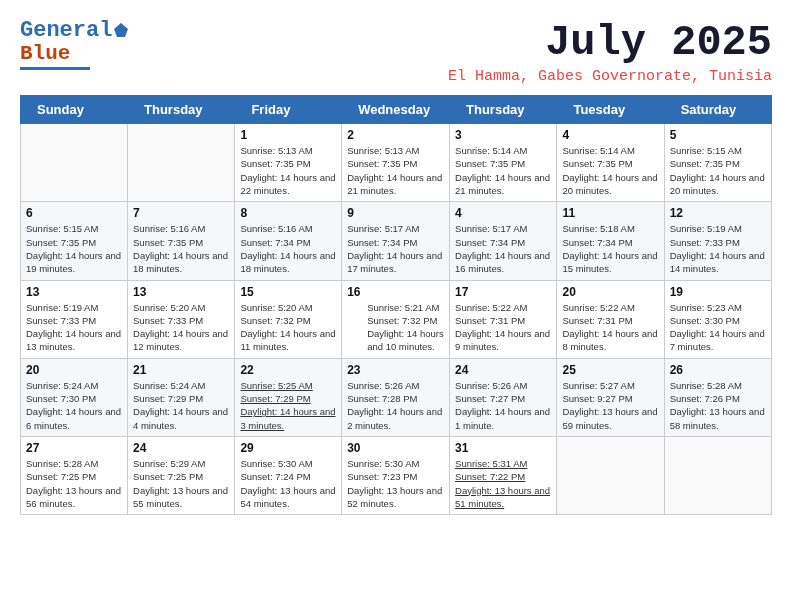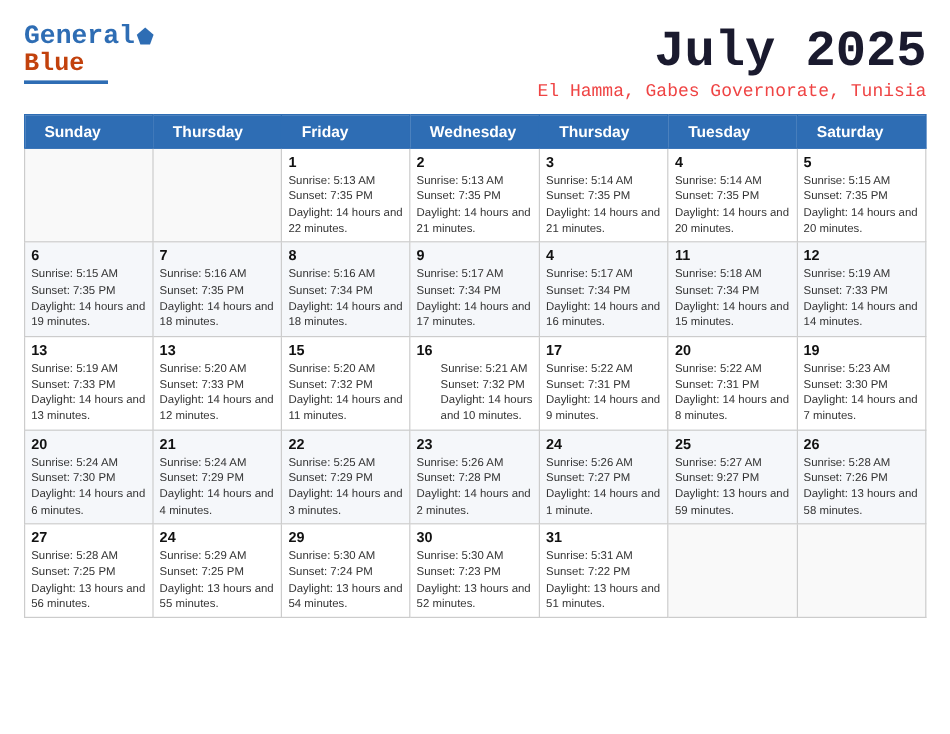--- a/index.html
+++ b/index.html
@@ -261,21 +261,21 @@
 Daylight: 14 hours and 6 minutes.</div>
         </td>
         <td>
           <span class="day-num">21</span>
           <div class="day-info" style="white-space: pre-line;">Sunrise: 5:24 AM
 Sunset: 7:29 PM
 Daylight: 14 hours and 4 minutes.</div>
         </td>
         <td>
           <span class="day-num">22</span>
-          <div class="day-info" style="white-space: pre-line;">Sunrise: 5:25 AM
+          <div class="day-info" style="white-space: pre-line; text-decoration: underline;">Sunrise: 5:25 AM
 Sunset: 7:29 PM
 Daylight: 14 hours and 3 minutes.</div>
         </td>
         <td>
           <span class="day-num">23</span>
           <div class="day-info" style="white-space: pre-line;">Sunrise: 5:26 AM
 Sunset: 7:28 PM
 Daylight: 14 hours and 2 minutes.</div>
         </td>
         <td>
@@ -317,21 +317,21 @@
 Daylight: 13 hours and 54 minutes.</div>
         </td>
         <td>
           <span class="day-num">30</span>
           <div class="day-info" style="white-space: pre-line;">Sunrise: 5:30 AM
 Sunset: 7:23 PM
 Daylight: 13 hours and 52 minutes.</div>
         </td>
         <td>
           <span class="day-num">31</span>
-          <div class="day-info" style="white-space: pre-line;">Sunrise: 5:31 AM
+          <div class="day-info" style="white-space: pre-line; text-decoration: underline;">Sunrise: 5:31 AM
 Sunset: 7:22 PM
 Daylight: 13 hours and 51 minutes.</div>
         </td>
         <td class="empty-cell"></td>
         <td class="empty-cell"></td>
       </tr>
     </tbody>
 </table>
 
 </body></html>

